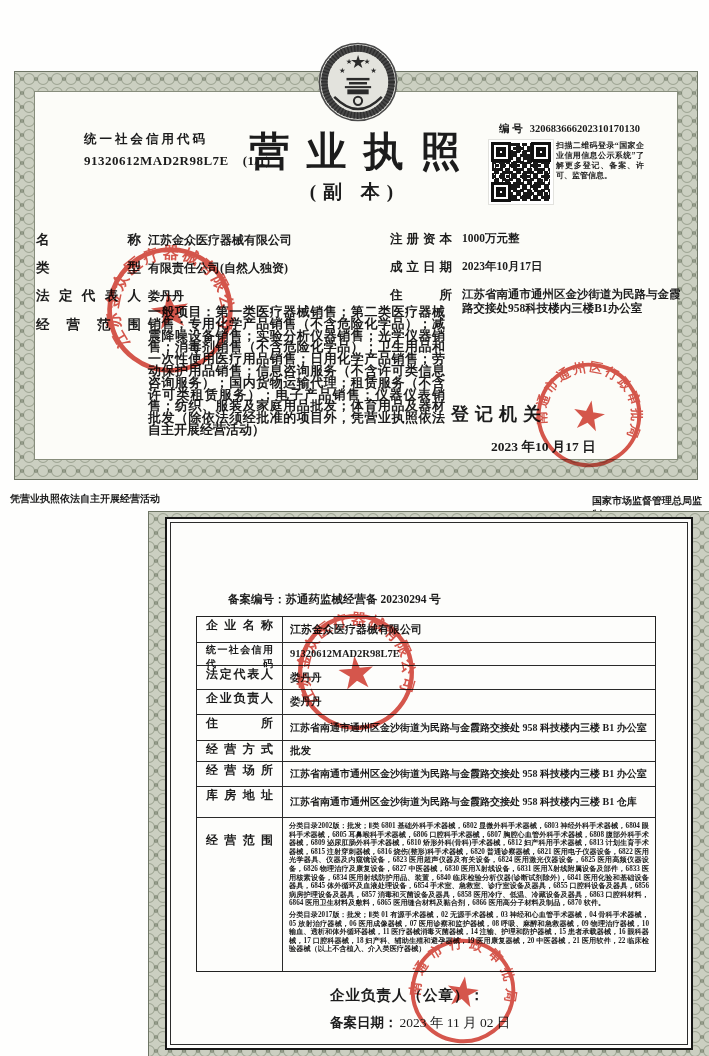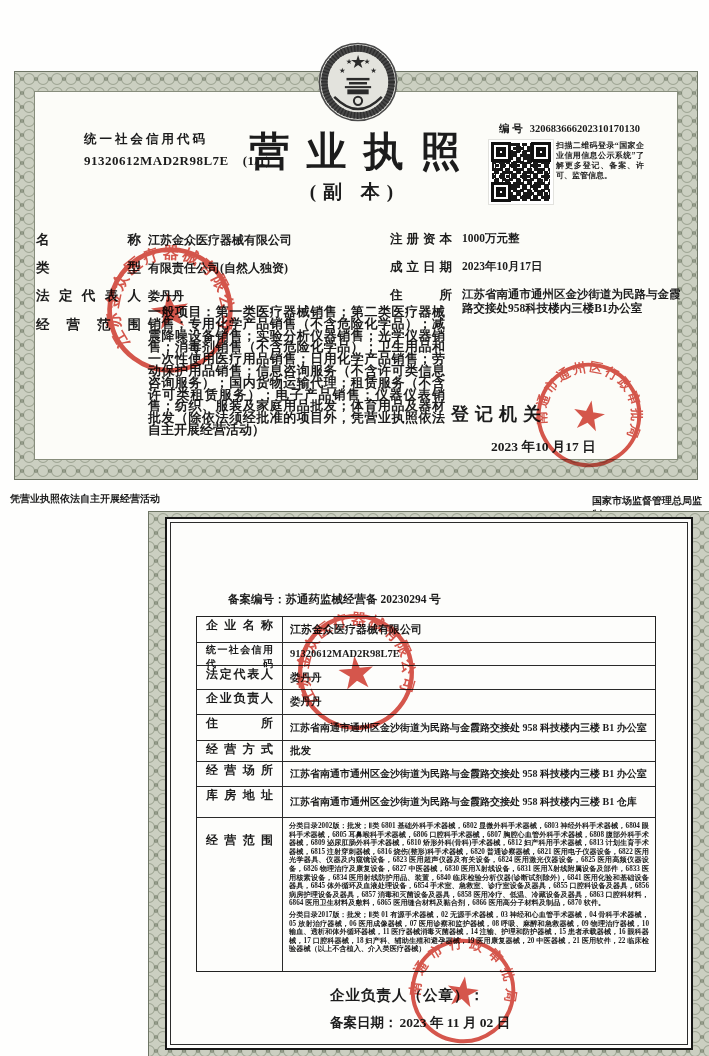--- a/index.html
+++ b/index.html
@@ -56,21 +56,21 @@
   .rcell-l .jlabel.small{font-size:10px;}
   .rcell-v{flex:1;display:flex;align-items:center;padding:1px 7px;box-sizing:border-box;
            font-size:10.5px;font-weight:700;line-height:11.5px;}
   .h25{height:25px}.h22{height:22px}.h23{height:23px}.h24{height:24px}.h20{height:20px}.h30{height:30px}
   .h153{height:153px}
   .rcell-l.top{align-items:flex-start;padding-top:14px;}
   .rcell-v.scope{display:block;padding:4px 6px;font-size:7.2px;line-height:8.6px;font-weight:600;text-align:justify;}
   .rcell-v.scope p{margin:0 0 3px 0;}
   .dept{left:330px;top:986px;font-size:14.5px;font-weight:900;letter-spacing:1px;}
   .rdate{left:330px;top:1014px;font-size:13.5px;font-weight:900;}
-  .rdate .v{font-weight:700;margin-left:2px;}
+  .rdate .v{font-weight:400;margin-left:2px;}
 
   
   .seal{position:absolute;color:#cf372b;opacity:.84;mix-blend-mode:multiply;}
   .seal circle{stroke:currentColor;}
   .seal text{fill:currentColor;font-weight:700;font-family:"Liberation Serif",serif;}
   .seal .arc-t{font-size:17px;letter-spacing:2.5px;}
   .seal .arc-t.n11{font-size:16.5px;letter-spacing:3px;}
   .seal .arc-t.n8{font-size:17px;letter-spacing:8px;}
   .seal1{left:104px;top:244px;transform:rotate(-8deg);}
   .seal2{left:534px;top:360px;transform:rotate(10deg);}

